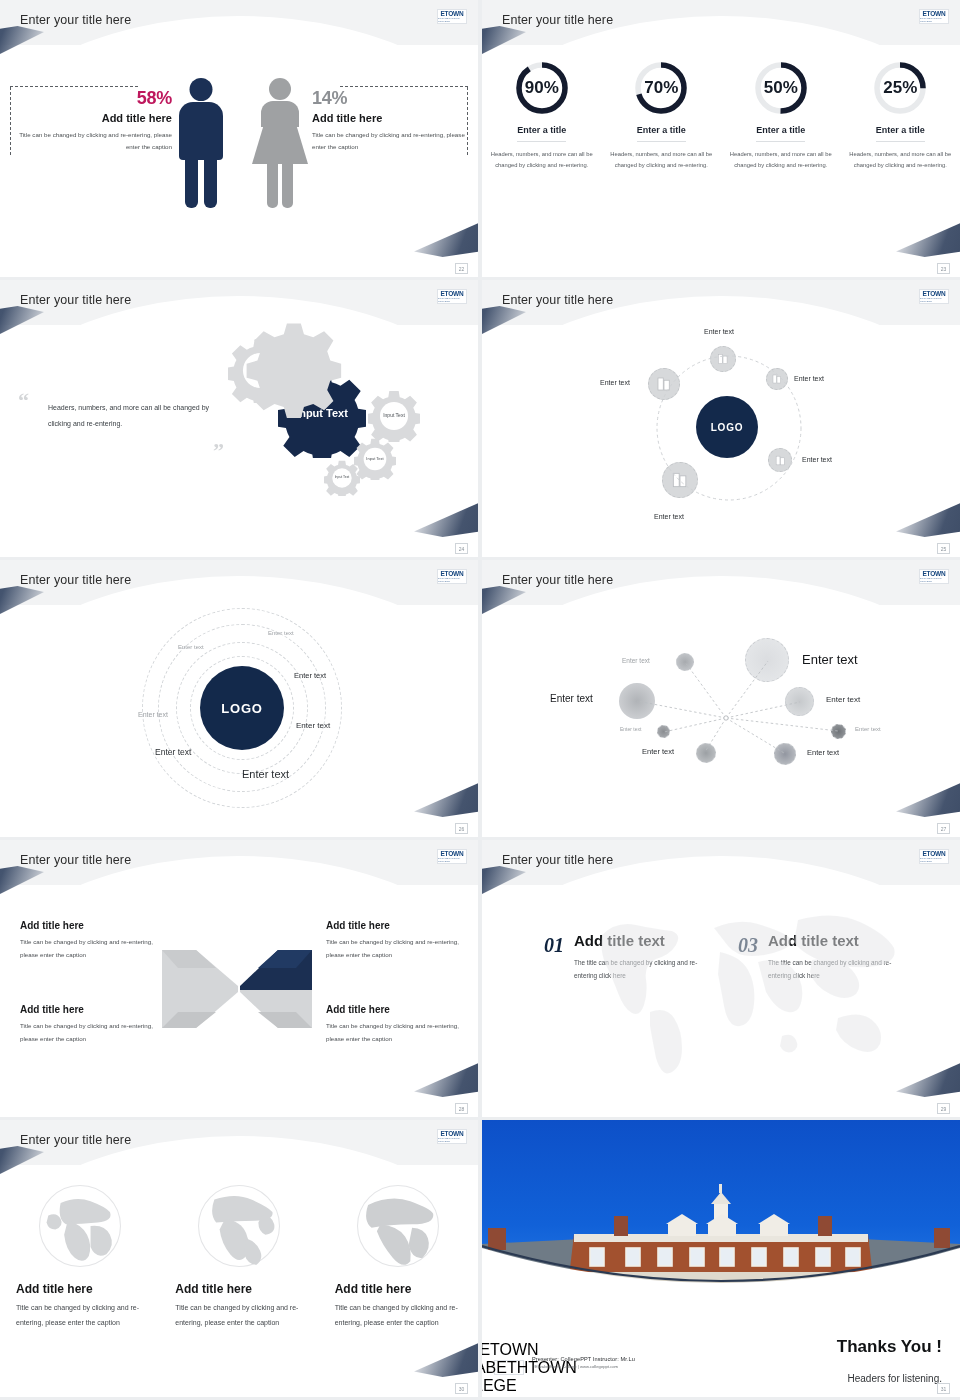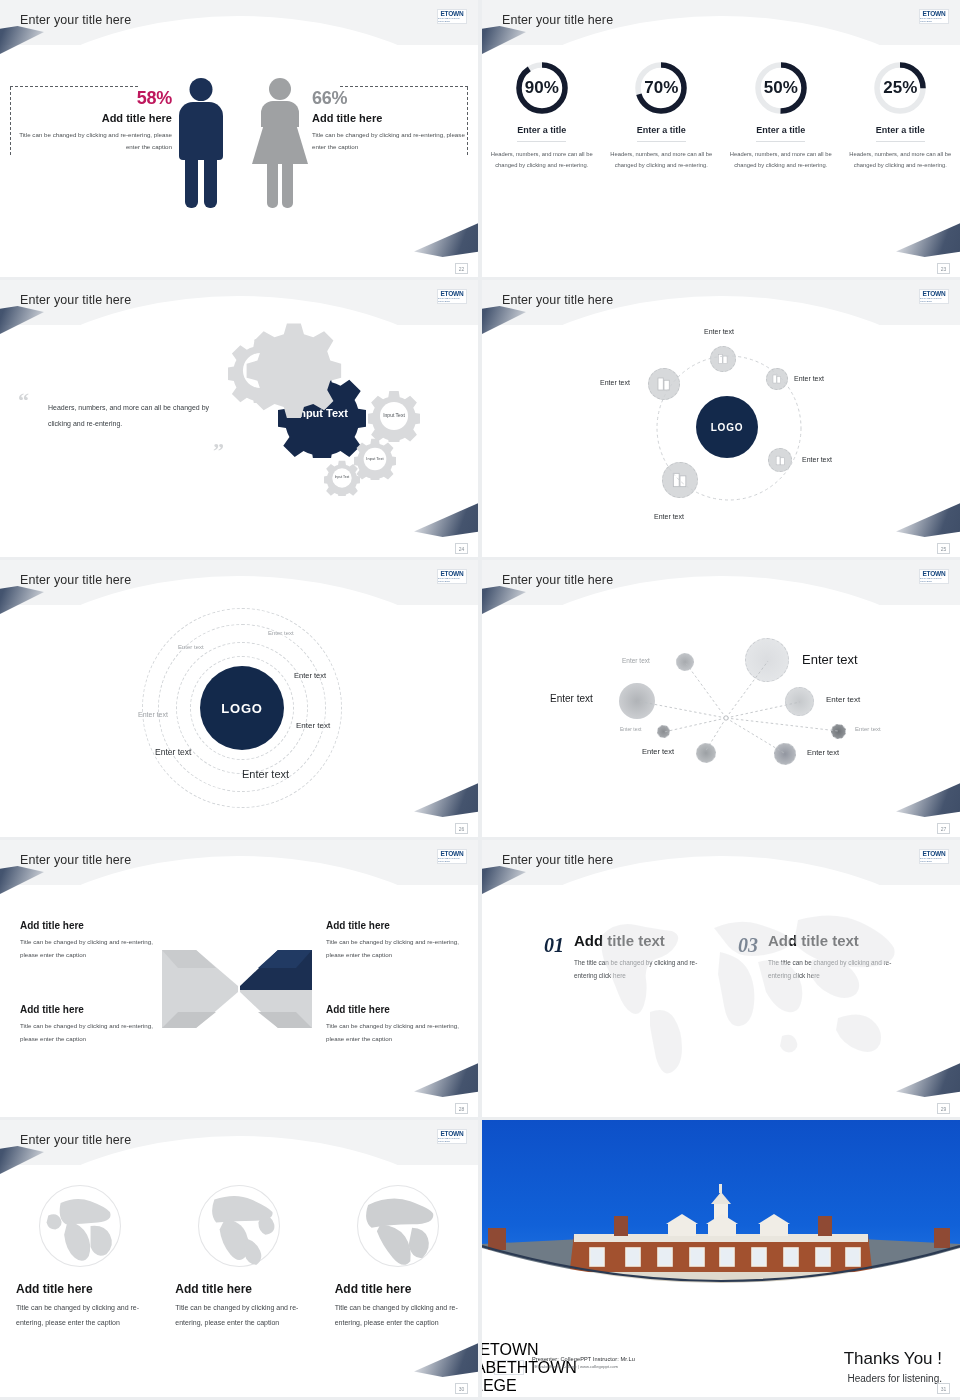--- a/index.html
+++ b/index.html
@@ -220,21 +220,21 @@
   
   .g3 { position: absolute; left: 0; top: 62px; width: 478px; display: flex; }
   .g3col { flex: 1; padding: 0 16px; }
   .g3col .gl { width: 88px; height: 88px; margin: 0 auto; }
   .g3col .h { font-size: 12px; font-weight: 700; color: #161718; margin-top: 12px; }
   .g3col .p { font-size: 7px; color: #43474b; line-height: 14.5px; margin-top: 5px; }
 
   
   .photo { position: absolute; left: 0; top: 0; width: 478px; height: 190px; overflow: hidden; }
   .thanks-area { position: absolute; left: 0; bottom: 0; width: 478px; height: 92px; background: #fff; }
-  .thx-big { position: absolute; right: 18px; bottom: 28px; font-size: 17px; font-weight: 400; color: #111315; }
+  .thx-big { position: absolute; right: 18px; bottom: 40px; font-size: 17px; font-weight: 700; color: #111315; }
   .thx-sm { position: absolute; right: 18px; bottom: 13px; font-size: 10px; color: #303336; }
   .foot-logo {
     position: absolute; left: 12px; bottom: 22px; width: 30px; height: 15px;
     background: #fff; border: 1px solid #dfe3e8;
     display: flex; flex-direction: column; align-items: center; justify-content: center;
   }
   .foot-txt { position: absolute; left: 50px; bottom: 28px; }
   .foot-txt .l1 { font-size: 5.6px; color: #2b2e31; letter-spacing: .1px; }
   .foot-txt .l2 { font-size: 4.2px; color: #6b6f73; margin-top: 2px; }
 </style>
@@ -271,21 +271,21 @@
       </div>
       <div class="person female">
         <div class="p-head"></div>
           <div class="p-shoulder"></div>
           <div class="p-skirt"></div>
         <div class="p-leg l"></div>
           <div class="p-leg r"></div>
       </div>
 
       <div class="stat right">
-        <div class="pct">66%</div>
+        <div class="pct">14%</div>
         <div class="st">Add title here</div>
         <div class="sd">Title can be changed by clicking and re-entering, please enter the caption</div>
       </div>
     </div>
     <div class="pgbadge">22</div>
   </div>
 
   <div class="slide">
     <div class="hdr"></div>
     <div class="curve-tl"></div>

